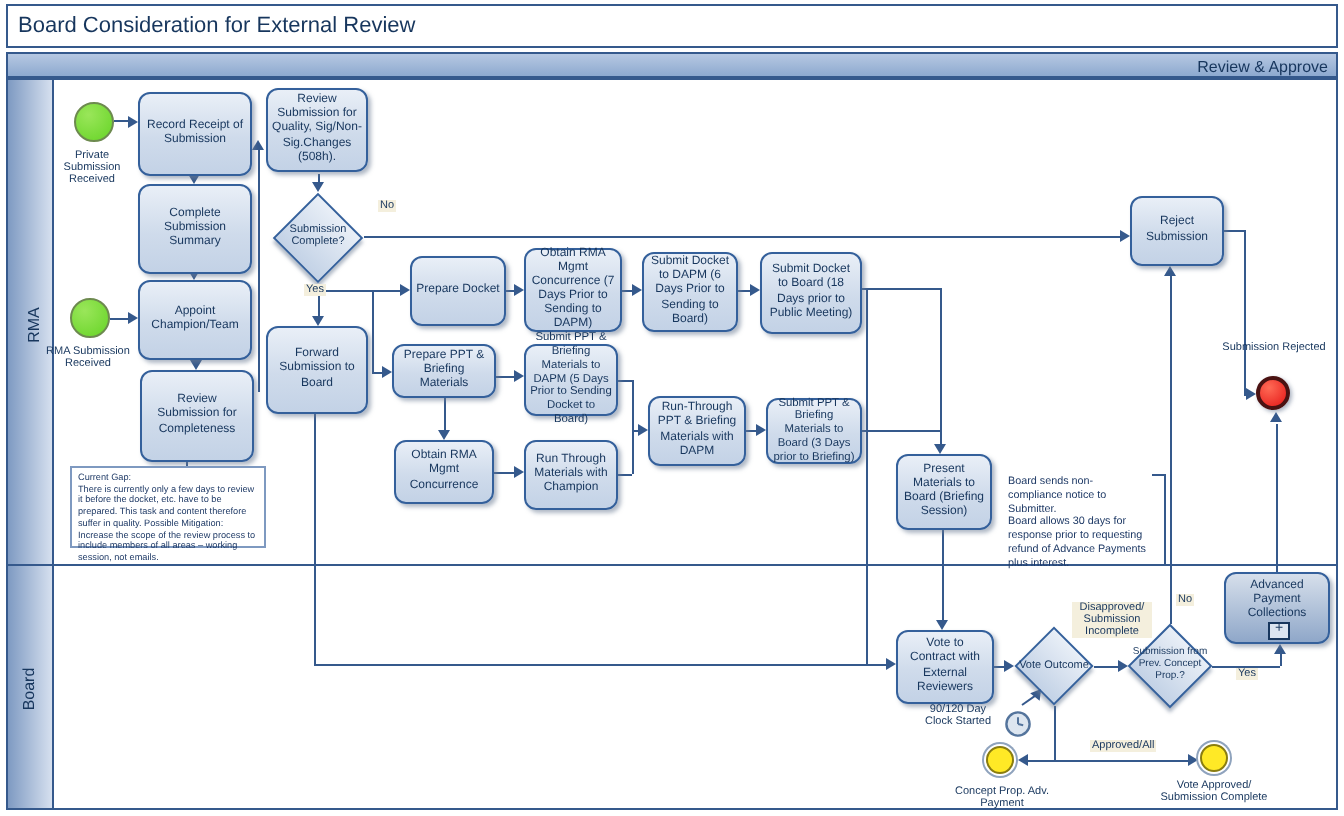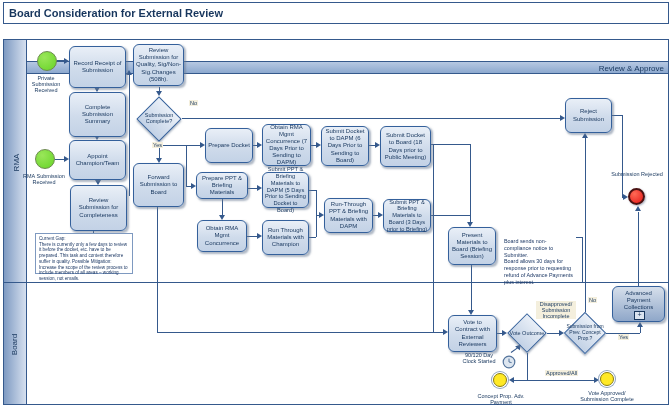--- a/index.html
+++ b/index.html
@@ -1,18 +1,18 @@
 <!DOCTYPE html>
 <html><head>
 <meta charset="utf-8">
 <style>
   html,body{margin:0;padding:0;background:#fff;font-family:"Liberation Sans",sans-serif;}
   #stage{position:relative;width:672px;height:408px;background:#fff;overflow:hidden;color:#17365d;}
-  .frame{position:absolute;border:1px solid #35598c;box-sizing:border-box;background:#fff;font-weight:bold;}
-  .band{position:absolute;box-sizing:border-box;border:1px solid #35598c;background:linear-gradient(180deg,#b6c8e2,#8da9cf);margin-top:35px;}
+  .frame{position:absolute;border:1px solid #35598c;box-sizing:border-box;background:#fff;}
+  .band{position:absolute;box-sizing:border-box;border:1px solid #35598c;background:linear-gradient(180deg,#b6c8e2,#8da9cf);}
   .lanecol{position:absolute;box-sizing:border-box;border:1px solid #35598c;background:linear-gradient(90deg,#7e9ac2,#d6e0ef);}
   .lanelabel{position:absolute;transform:rotate(-90deg);transform-origin:center;font-size:8px;color:#17365d;white-space:nowrap;}
   .t{position:absolute;box-sizing:border-box;border:1px solid #34609b;border-radius:6px;
      background:linear-gradient(180deg,#e9eff7 0%,#cfdbeb 55%,#c3d2e6 100%);
      box-shadow:1.5px 1.5px 2px rgba(110,125,150,.55);
      display:flex;align-items:center;justify-content:center;text-align:center;
      font-size:6px;line-height:1.18;color:#17365d;padding:1px 2px;z-index:3;}
   .dm{position:absolute;box-sizing:border-box;border:1px solid #34609b;
      background:linear-gradient(180deg,#e9eff7,#c3d2e6);transform:rotate(45deg);
      box-shadow:1.5px 1.5px 2px rgba(110,125,150,.55);z-index:3;}

